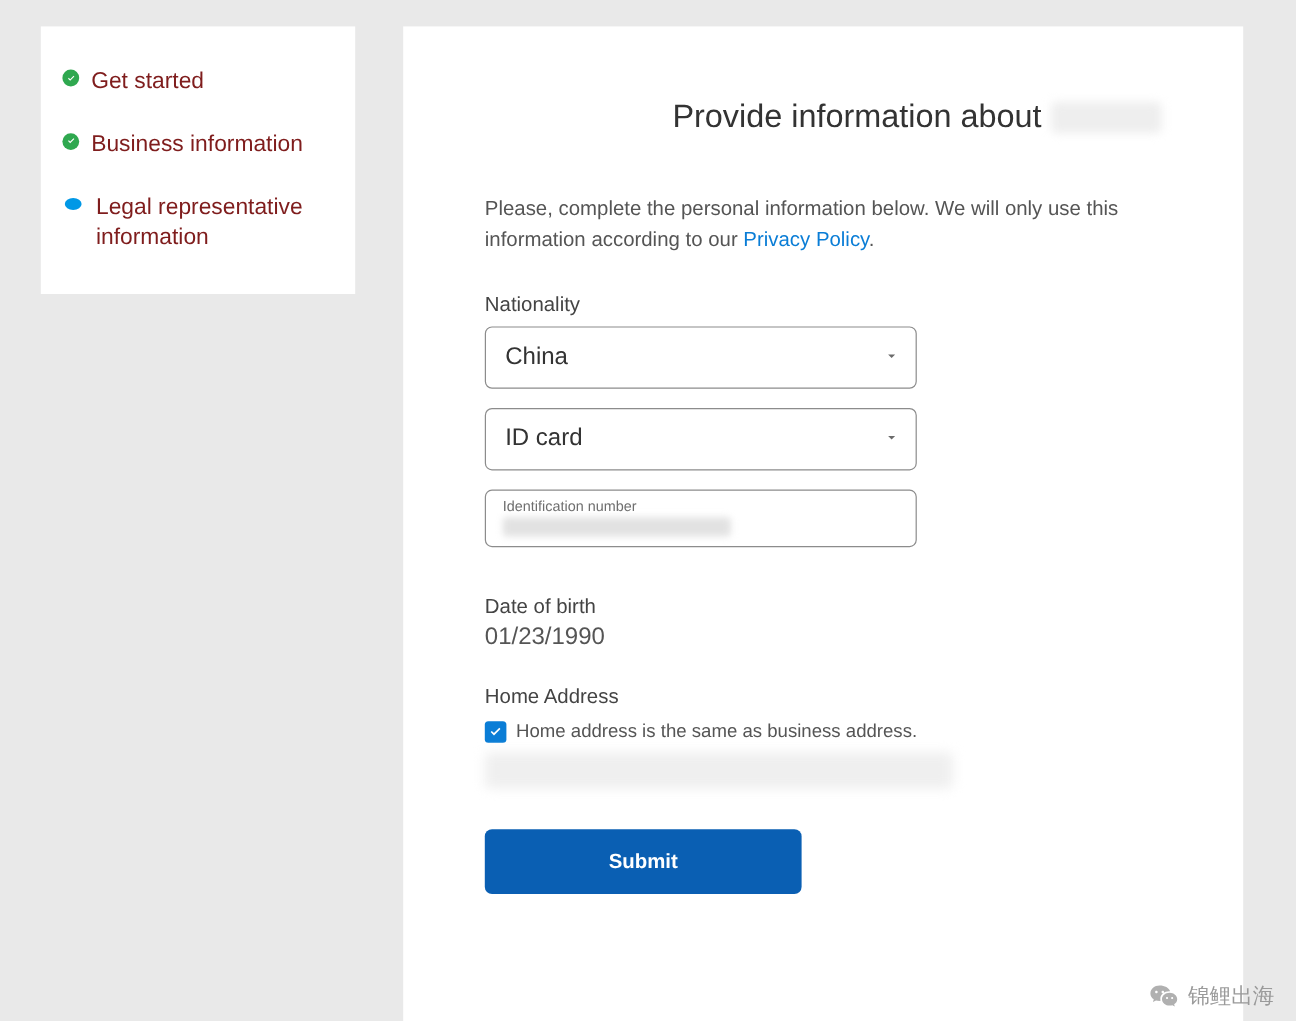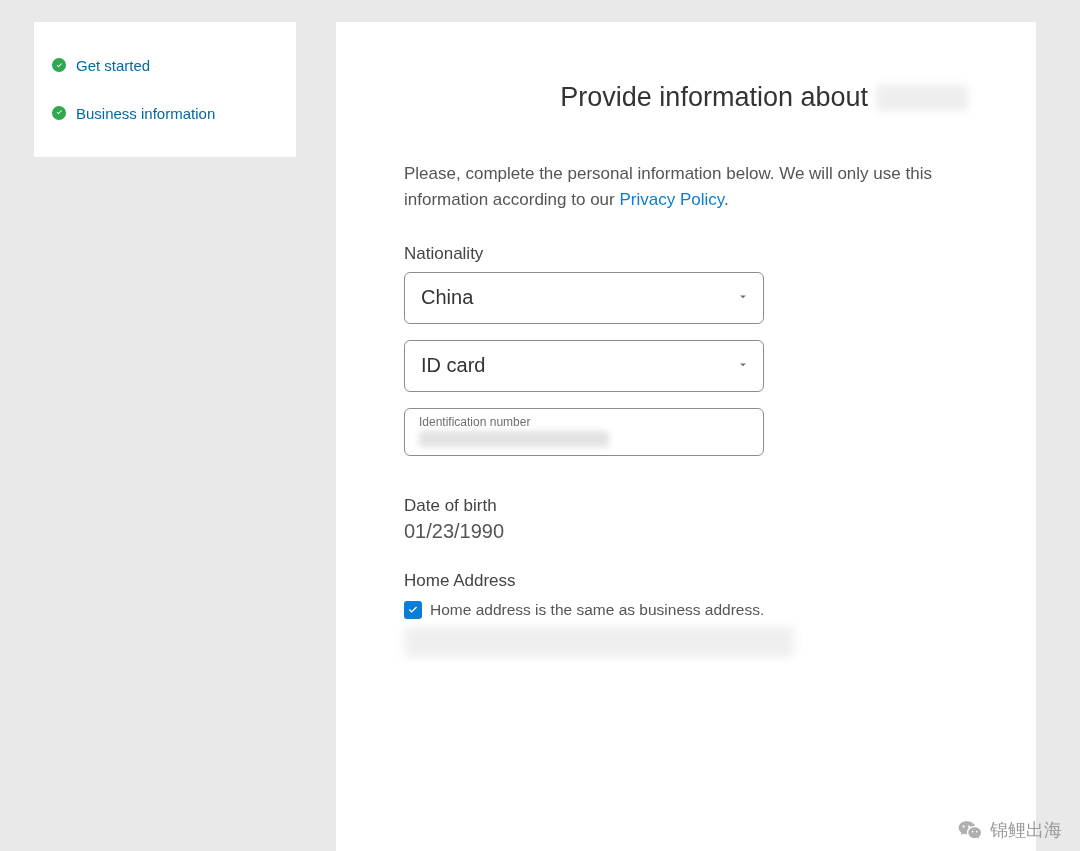--- a/index.html
+++ b/index.html
@@ -20,22 +20,22 @@
   .sidebar {
     background: #fff;
     width: 262px;
     padding: 20px 10px 20px 14px;
   }
   .step {
     display: flex;
     align-items: flex-start;
     gap: 10px;
     padding: 14px 4px;
-    font-size: 15px;
-    color: #0369a1;
+    font-size: 19px;
+    color: #7f1d1d;
     line-height: 1.3;
   }
   .step .icon {
     width: 14px;
     height: 14px;
     flex: 0 0 14px;
     margin-top: 2px;
     border-radius: 50%;
     display: flex;
     align-items: center;
@@ -212,20 +212,24 @@
       <span>Get started</span>
     </div>
     <div class="step">
       <span class="icon done">
         <svg viewBox="0 0 16 16">
             <path d="M6.2 11.3 3 8.1l1.2-1.2 2 2 5-5L12.4 5z"></path>
           </svg>
       </span>
       <span>Business information</span>
     </div>
+    <div class="step">
+      <span class="icon current"></span>
+      <span>Legal representative information</span>
+    </div>
   </aside>
 
   <main class="main">
     <h1 class="heading">
       <span>Provide information about</span>
       <span class="blur"></span>
     </h1>
 
     <p class="desc">
       <span>Please, complete the personal information below. We will only use this information according to our </span><a href="#">Privacy Policy</a><span>.</span>
@@ -265,20 +269,21 @@
       <span class="checkbox">
         <svg viewBox="0 0 16 16">
             <path d="M6.2 11.8 2.5 8.1l1.3-1.3 2.4 2.4 5.9-5.9 1.3 1.3z"></path>
           </svg>
       </span>
       <span class="checkbox-label">Home address is the same as business address.</span>
     </div>
 
     <div class="addr-blur"></div>
 
+    <button class="submit-btn">Submit</button>
   </main>
 
 </div>
 
 <div class="watermark">
   <span class="wm-icon">
     <svg viewBox="0 0 36 30">
       <path d="M12.5 2C6.1 2 1 6.4 1 11.8c0 3 1.6 5.6 4.2 7.4l-1 3.3 3.8-2c1.4.4 2.9.6 4.5.6.4 0 .9 0 1.3-.1-.3-.9-.4-1.8-.4-2.7 0-5.1 4.9-9.2 11-9.2.4 0 .8 0 1.2.1C24.3 5 18.9 2 12.5 2zm-4 6.3c.9 0 1.6.7 1.6 1.6s-.7 1.6-1.6 1.6-1.6-.7-1.6-1.6.7-1.6 1.6-1.6zm8 0c.9 0 1.6.7 1.6 1.6s-.7 1.6-1.6 1.6-1.6-.7-1.6-1.6.7-1.6 1.6-1.6z"></path>
       <path d="M25 11c-5.2 0-9.5 3.6-9.5 8 0 4.4 4.3 8 9.5 8 1.2 0 2.4-.2 3.5-.5l3 1.6-.8-2.7c2.2-1.5 3.8-3.8 3.8-6.4 0-4.4-4.3-8-9.5-8zm-3.2 5.2c.7 0 1.3.6 1.3 1.3s-.6 1.3-1.3 1.3-1.3-.6-1.3-1.3.6-1.3 1.3-1.3zm6.4 0c.7 0 1.3.6 1.3 1.3s-.6 1.3-1.3 1.3-1.3-.6-1.3-1.3.6-1.3 1.3-1.3z"></path>
     </svg>

